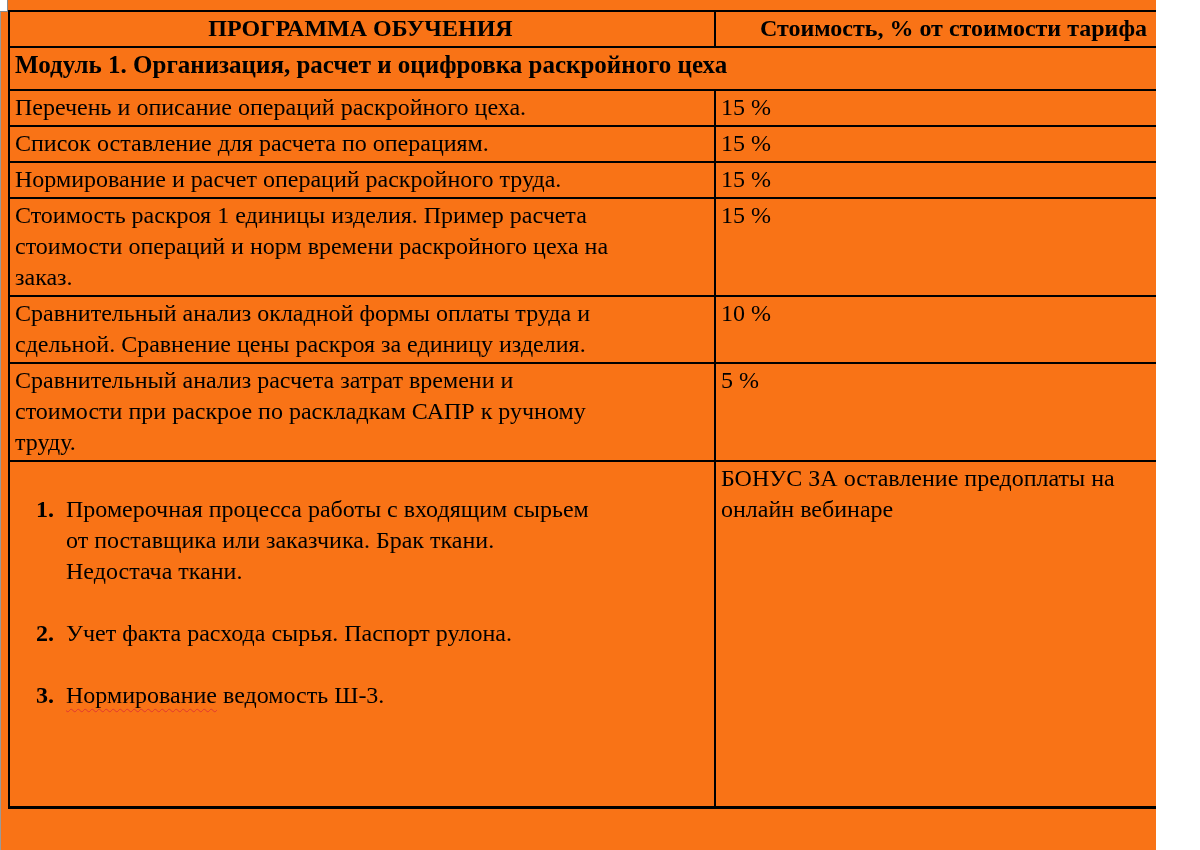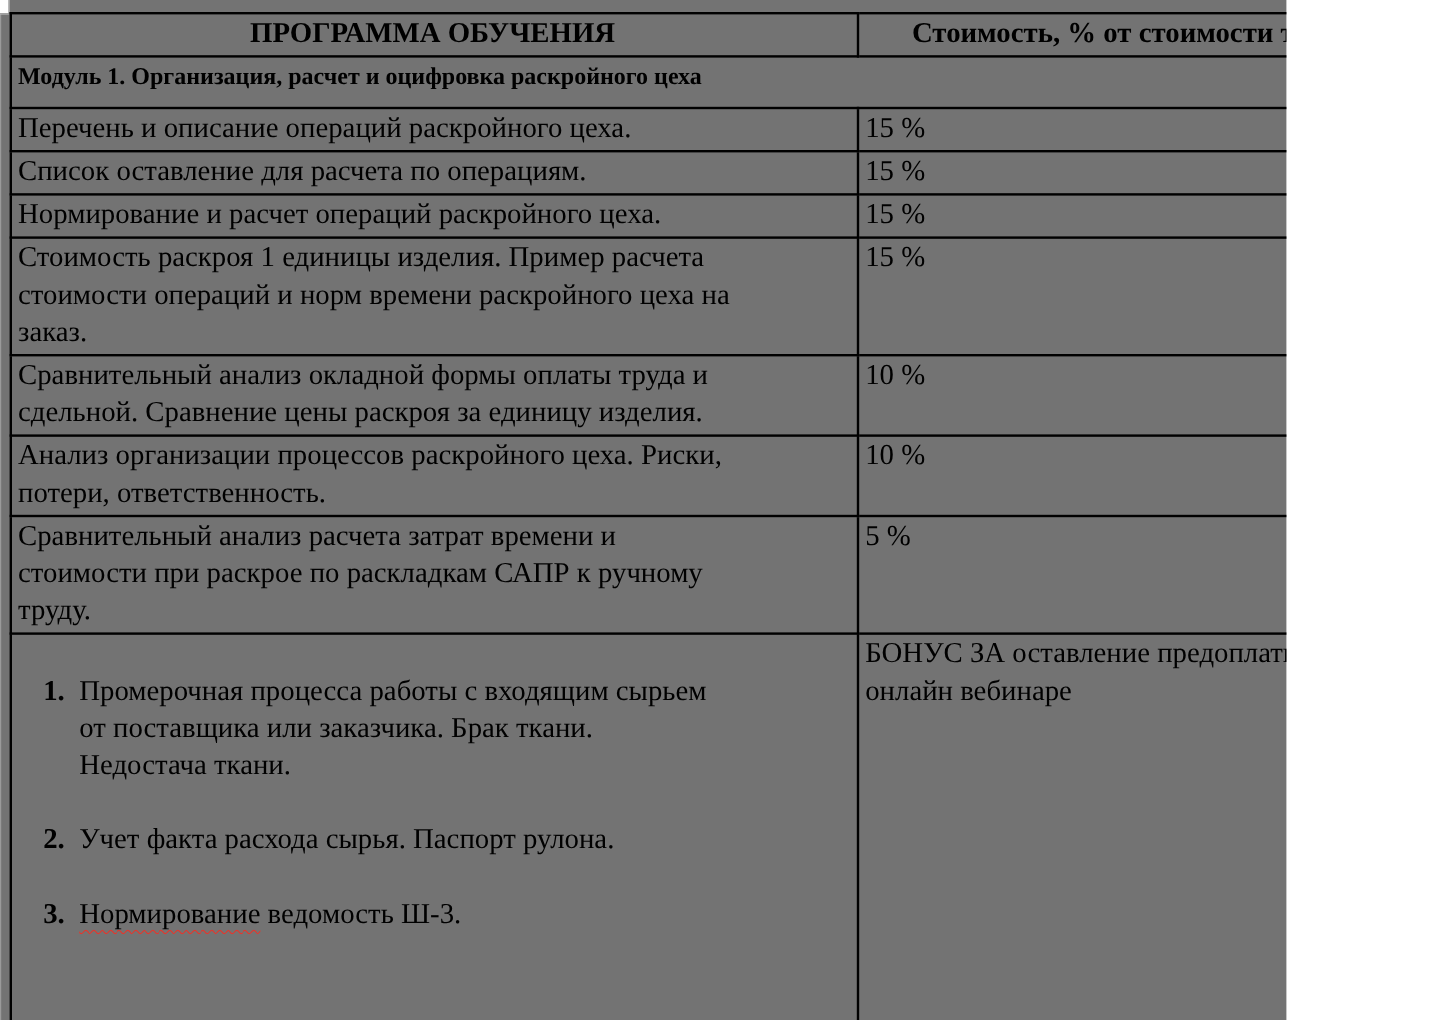--- a/index.html
+++ b/index.html
@@ -1,20 +1,20 @@
 <!DOCTYPE html>
 <html><head>
 <meta charset="utf-8">
 <style>
   html, body { margin: 0; padding: 0; background: #ffffff; }
   .page {
     position: relative;
-    width: 1072px;
+    width: 1156px;
     height: 850px;
-    background: #737373;
+    background: #f97316;
     overflow: hidden;
     font-family: "Liberation Serif", "DejaVu Serif", serif;
     color: #000000;
   }
   .edge-line {
     position: absolute; left: 0; top: 0; width: 1px; height: 850px;
     background: #9a9a9a;
   }
   .corner-mark {
     position: absolute; left: 0; top: 0; width: 7px; height: 11px;
@@ -45,21 +45,21 @@
   }
   tr.last-row th, tr.last-row td { border-bottom: 3px solid #000000; }
   th.header-cell {
     font-weight: bold;
     text-align: center;
     vertical-align: middle;
     padding: 1px 4px;
   }
   td.module-cell {
     font-weight: bold;
-    font-size: 20px;
+    font-size: 25px;
     vertical-align: middle;
     padding-left: 5px;
   }
   td.topic-cell { white-space: pre-line; }
   td.cost-cell { padding-left: 12px; white-space: pre-line; }
   .va-top { vertical-align: top; }
   .va-mid { vertical-align: middle; }
   tr.h-header { height: 35px; }
   tr.h-module { height: 43px; }
   tr.h-single { height: 34px; }
@@ -112,43 +112,38 @@
         <td class="topic-cell">Перечень и описание операций раскройного цеха.</td>
         <td class="cost-cell va-top">15 %</td>
       </tr>
 
       <tr class="h-single">
         <td class="topic-cell">Список оставление для расчета по операциям.</td>
         <td class="cost-cell va-top">15 %</td>
       </tr>
 
       <tr class="h-single">
-        <td class="topic-cell">Нормирование и расчет операций раскройного цеха.</td>
+        <td class="topic-cell">Нормирование и расчет операций раскройного труда.</td>
         <td class="cost-cell va-top">15 %</td>
       </tr>
 
 
       <tr class="h-r5">
         <td class="topic-cell">Стоимость раскроя 1 единицы изделия. Пример расчета
 стоимости операций и норм времени раскройного цеха на
 заказ.</td>
         <td class="cost-cell va-mid">15 %</td>
       </tr>
 
       <tr class="h-r6">
         <td class="topic-cell">Сравнительный анализ окладной формы оплаты труда и
 сдельной. Сравнение цены раскроя за единицу изделия.</td>
         <td class="cost-cell va-mid">10 %</td>
       </tr>
 
-      <tr class="h-r7">
-        <td class="topic-cell">Анализ организации процессов раскройного цеха. Риски,
-потери, ответственность.</td>
-        <td class="cost-cell va-top">10 %</td>
-      </tr>
 
       <tr class="h-r8">
         <td class="topic-cell">Сравнительный анализ расчета затрат времени и
 стоимости при раскрое по раскладкам САПР к ручному
 труду.</td>
         <td class="cost-cell va-top">5 %</td>
       </tr>
 
       <tr class="h-r9 last-row">
         <td class="topic-cell list-cell">

